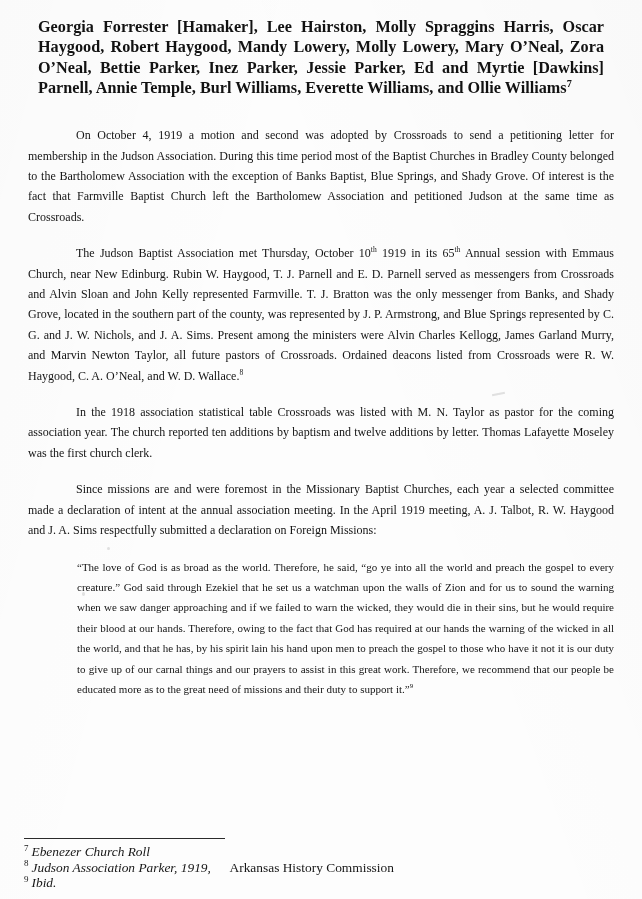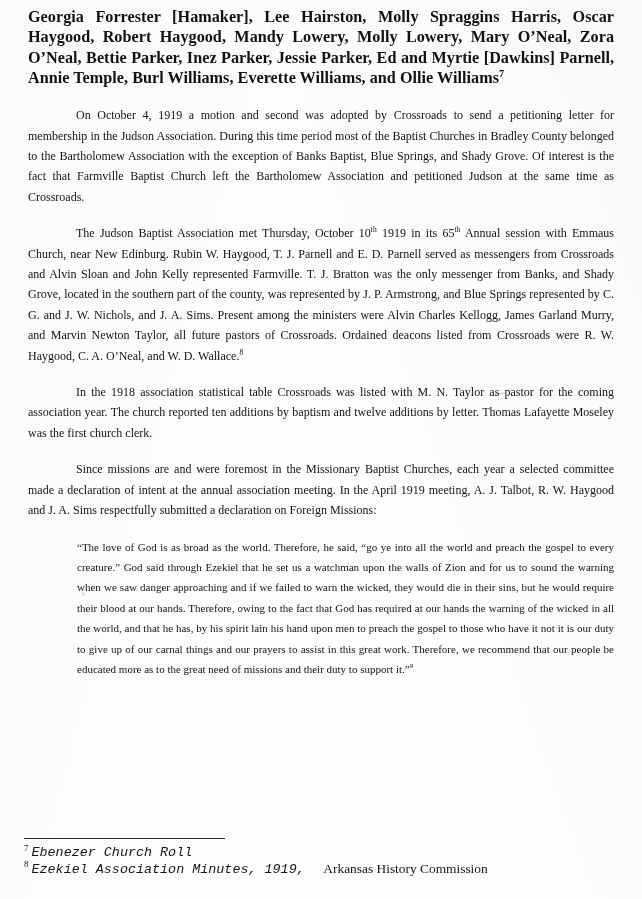--- a/index.html
+++ b/index.html
@@ -33,21 +33,21 @@
     top: 0;
     width: 586px;
   }
   .heading-block {
     font-weight: bold;
     font-size: 16.2px;
     line-height: 20.3px;
     text-align: justify;
     text-align-last: left;
     color: #121212;
-    margin: 0;
+    margin: 10px;
     padding-top: 7px;
     letter-spacing: 0.02px;
   }
   p.para {
     margin: 0;
     font-size: 12px;
     line-height: 20.4px;
     text-align: justify;
     text-align-last: left;
     color: #141414;
@@ -87,21 +87,21 @@
     line-height: 15.6px;
     color: #161616;
     white-space: nowrap;
   }
   .fn-num {
     font-size: 9px;
     vertical-align: super;
     line-height: 0;
     margin-right: 3px;
   }
-  .ital { font-style: italic; font-family: Liberation Mono, monospace; }
+  .ital { font-style: italic; }
   .roman { font-style: normal; margin-left: 16px; }
   
   .speck {
     position: absolute;
     background: #c9c9c9;
     opacity: 0.55;
     pointer-events: none;
   }
 </style>
 </head>
@@ -139,17 +139,18 @@
 
     <blockquote class="quote"><span>“The love of God is as broad as the world.  Therefore, he said, “go ye into all the world and preach the gospel to every creature.”  God said through Ezekiel that he set us a watchman upon the walls of Zion and for us to sound the warning when we saw danger approaching and if we failed to warn the wicked, they would die in their sins, but he would require their blood at our hands.  Therefore, owing to the fact that God has required at our hands the warning of the wicked in all the world, and that he has, by his spirit lain his hand upon men to preach the gospel to those who have it not it is our duty to give up of our carnal things and our prayers to assist in this great work.  Therefore, we recommend that our people be educated more as to the great need of missions and their duty to support it.”</span><sup>9</sup></blockquote>
 
   </div>
 
   <div class="footnotes">
     <div class="fn-rule"></div>
 
     <div class="fn-line"><span class="fn-num">7</span><span class="ital">Ebenezer Church Roll</span><span class="roman"></span></div>
 
-    <div class="fn-line"><span class="fn-num">8</span><span class="ital">Ezekiel Association Minutes, 1919,</span><span class="roman"> Arkansas History Commission</span></div>
+    <div class="fn-line"><span class="fn-num">8</span><span class="ital">Judson Association Parker, 1919,</span><span class="roman"> Arkansas History Commission</span></div>
 
+    <div class="fn-line"><span class="fn-num">9</span><span class="ital">Ibid.</span><span class="roman"></span></div>
   </div>
 
 </div>
 
 </body></html>

